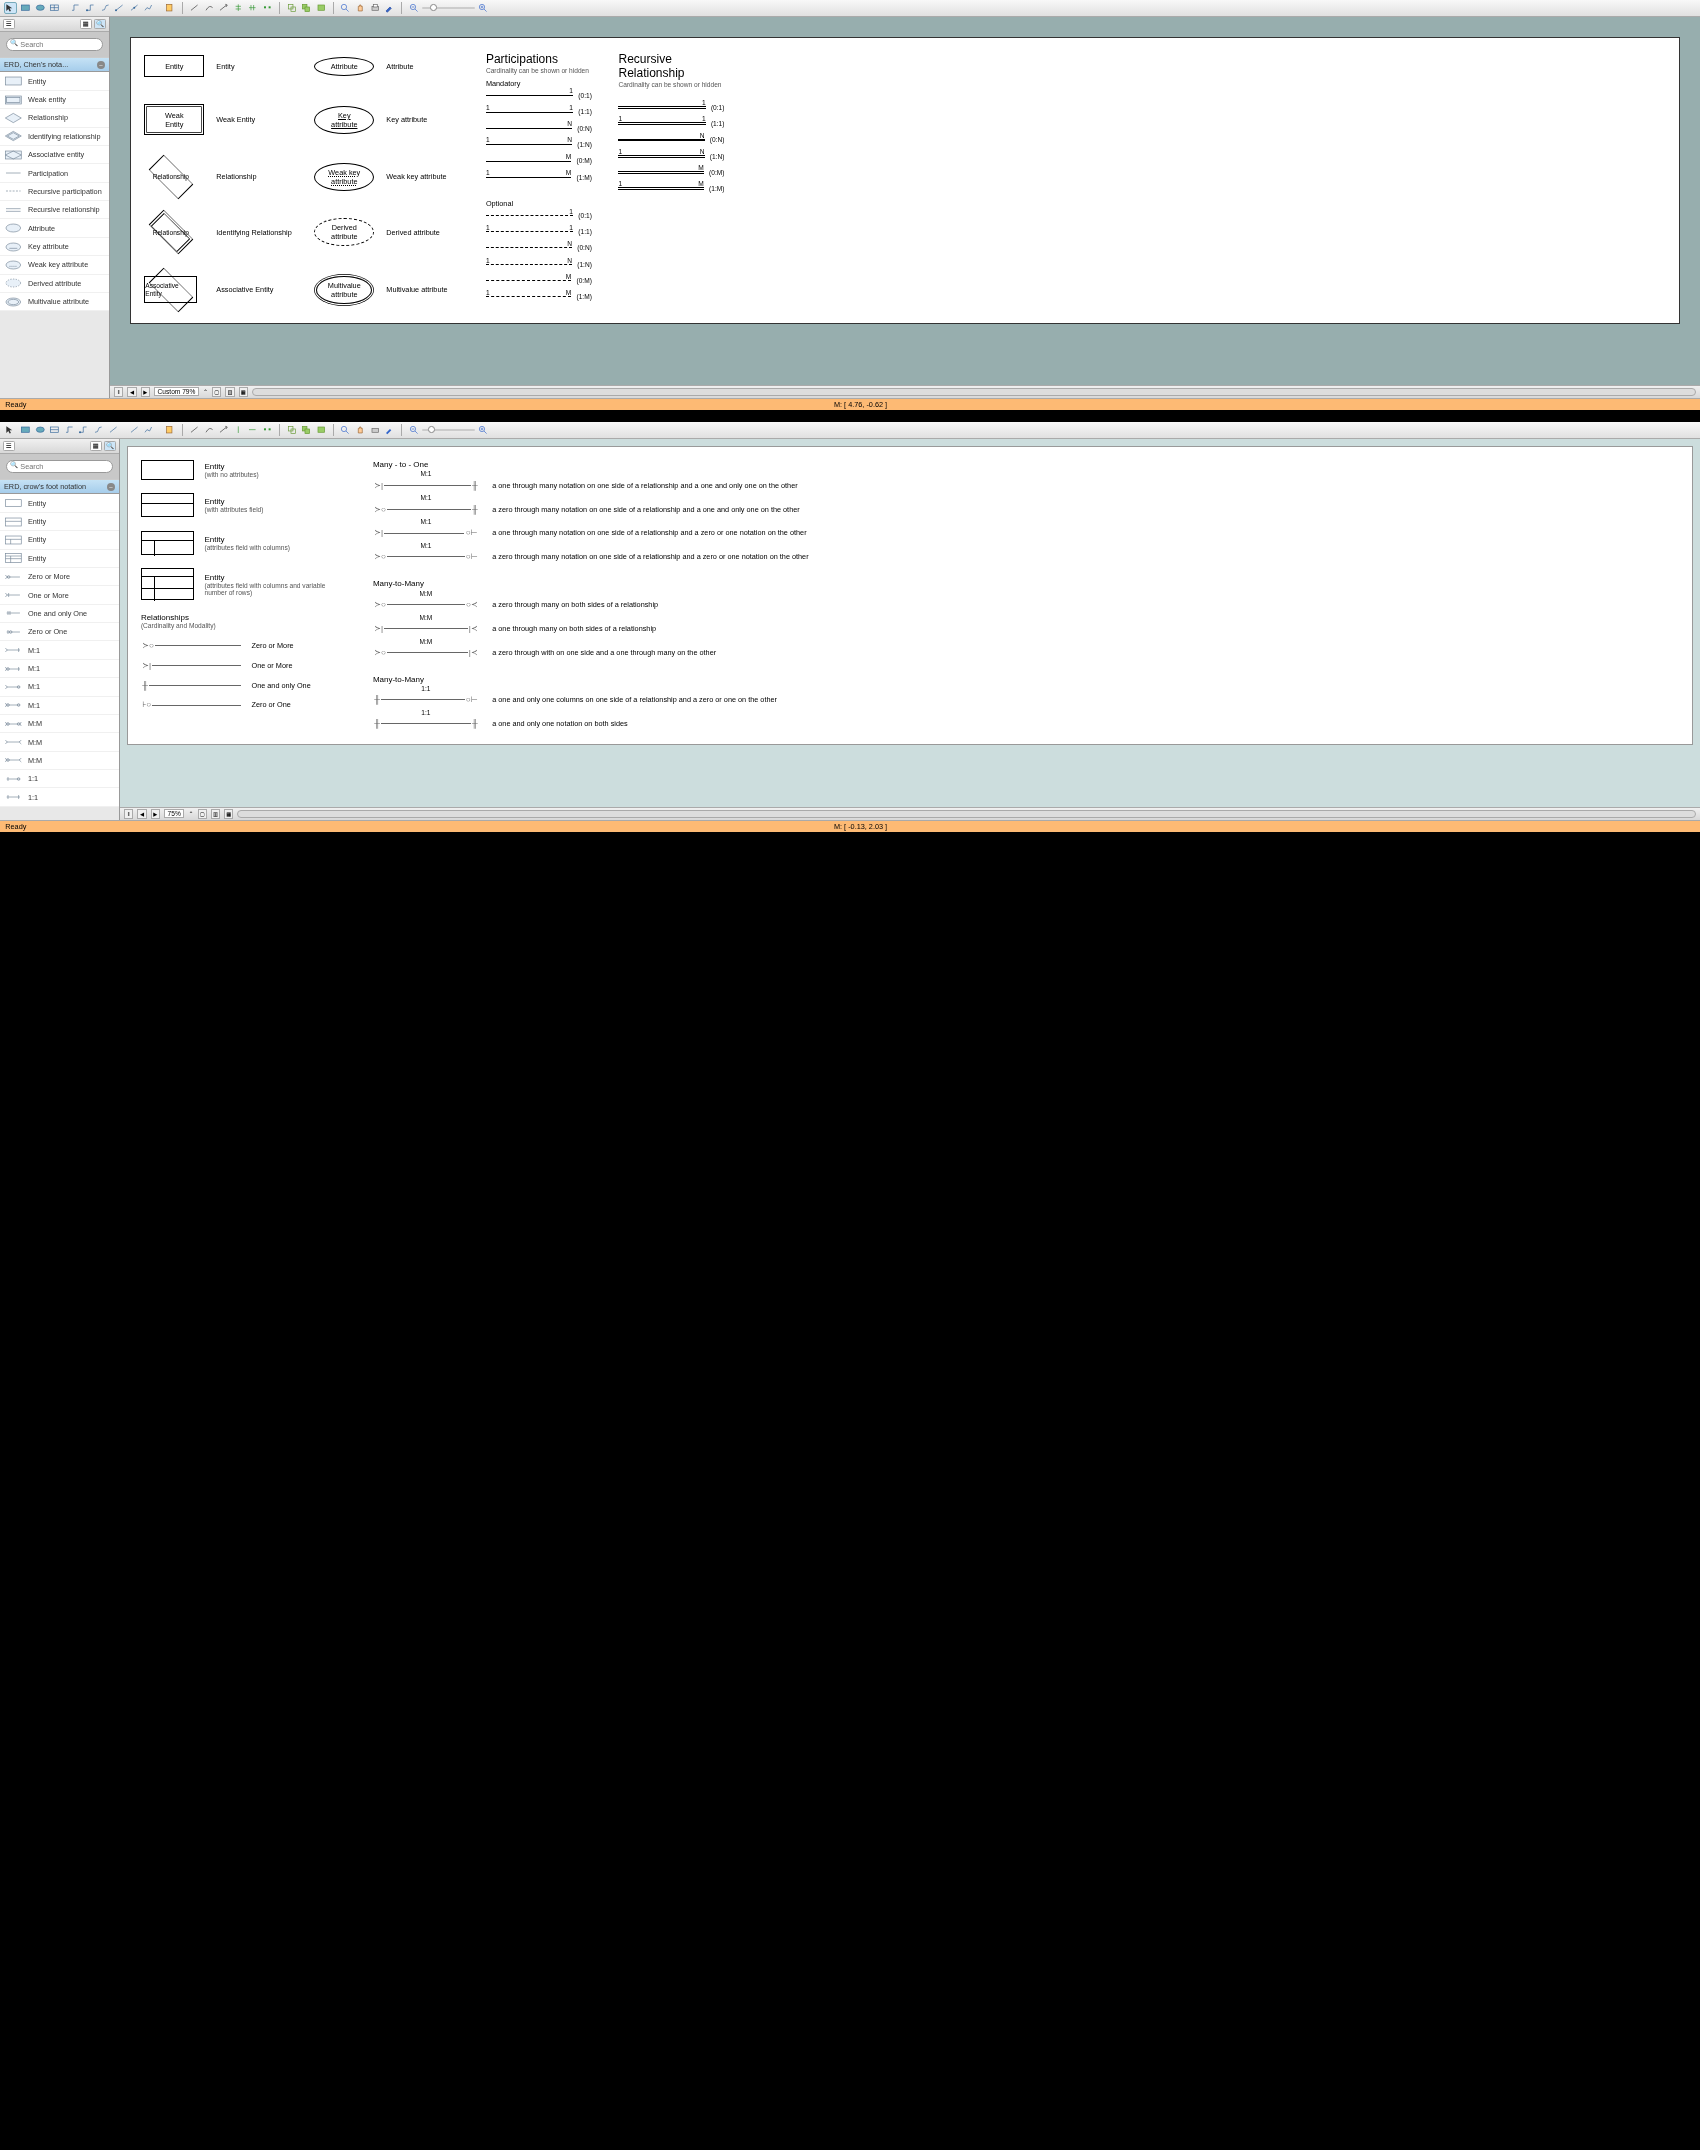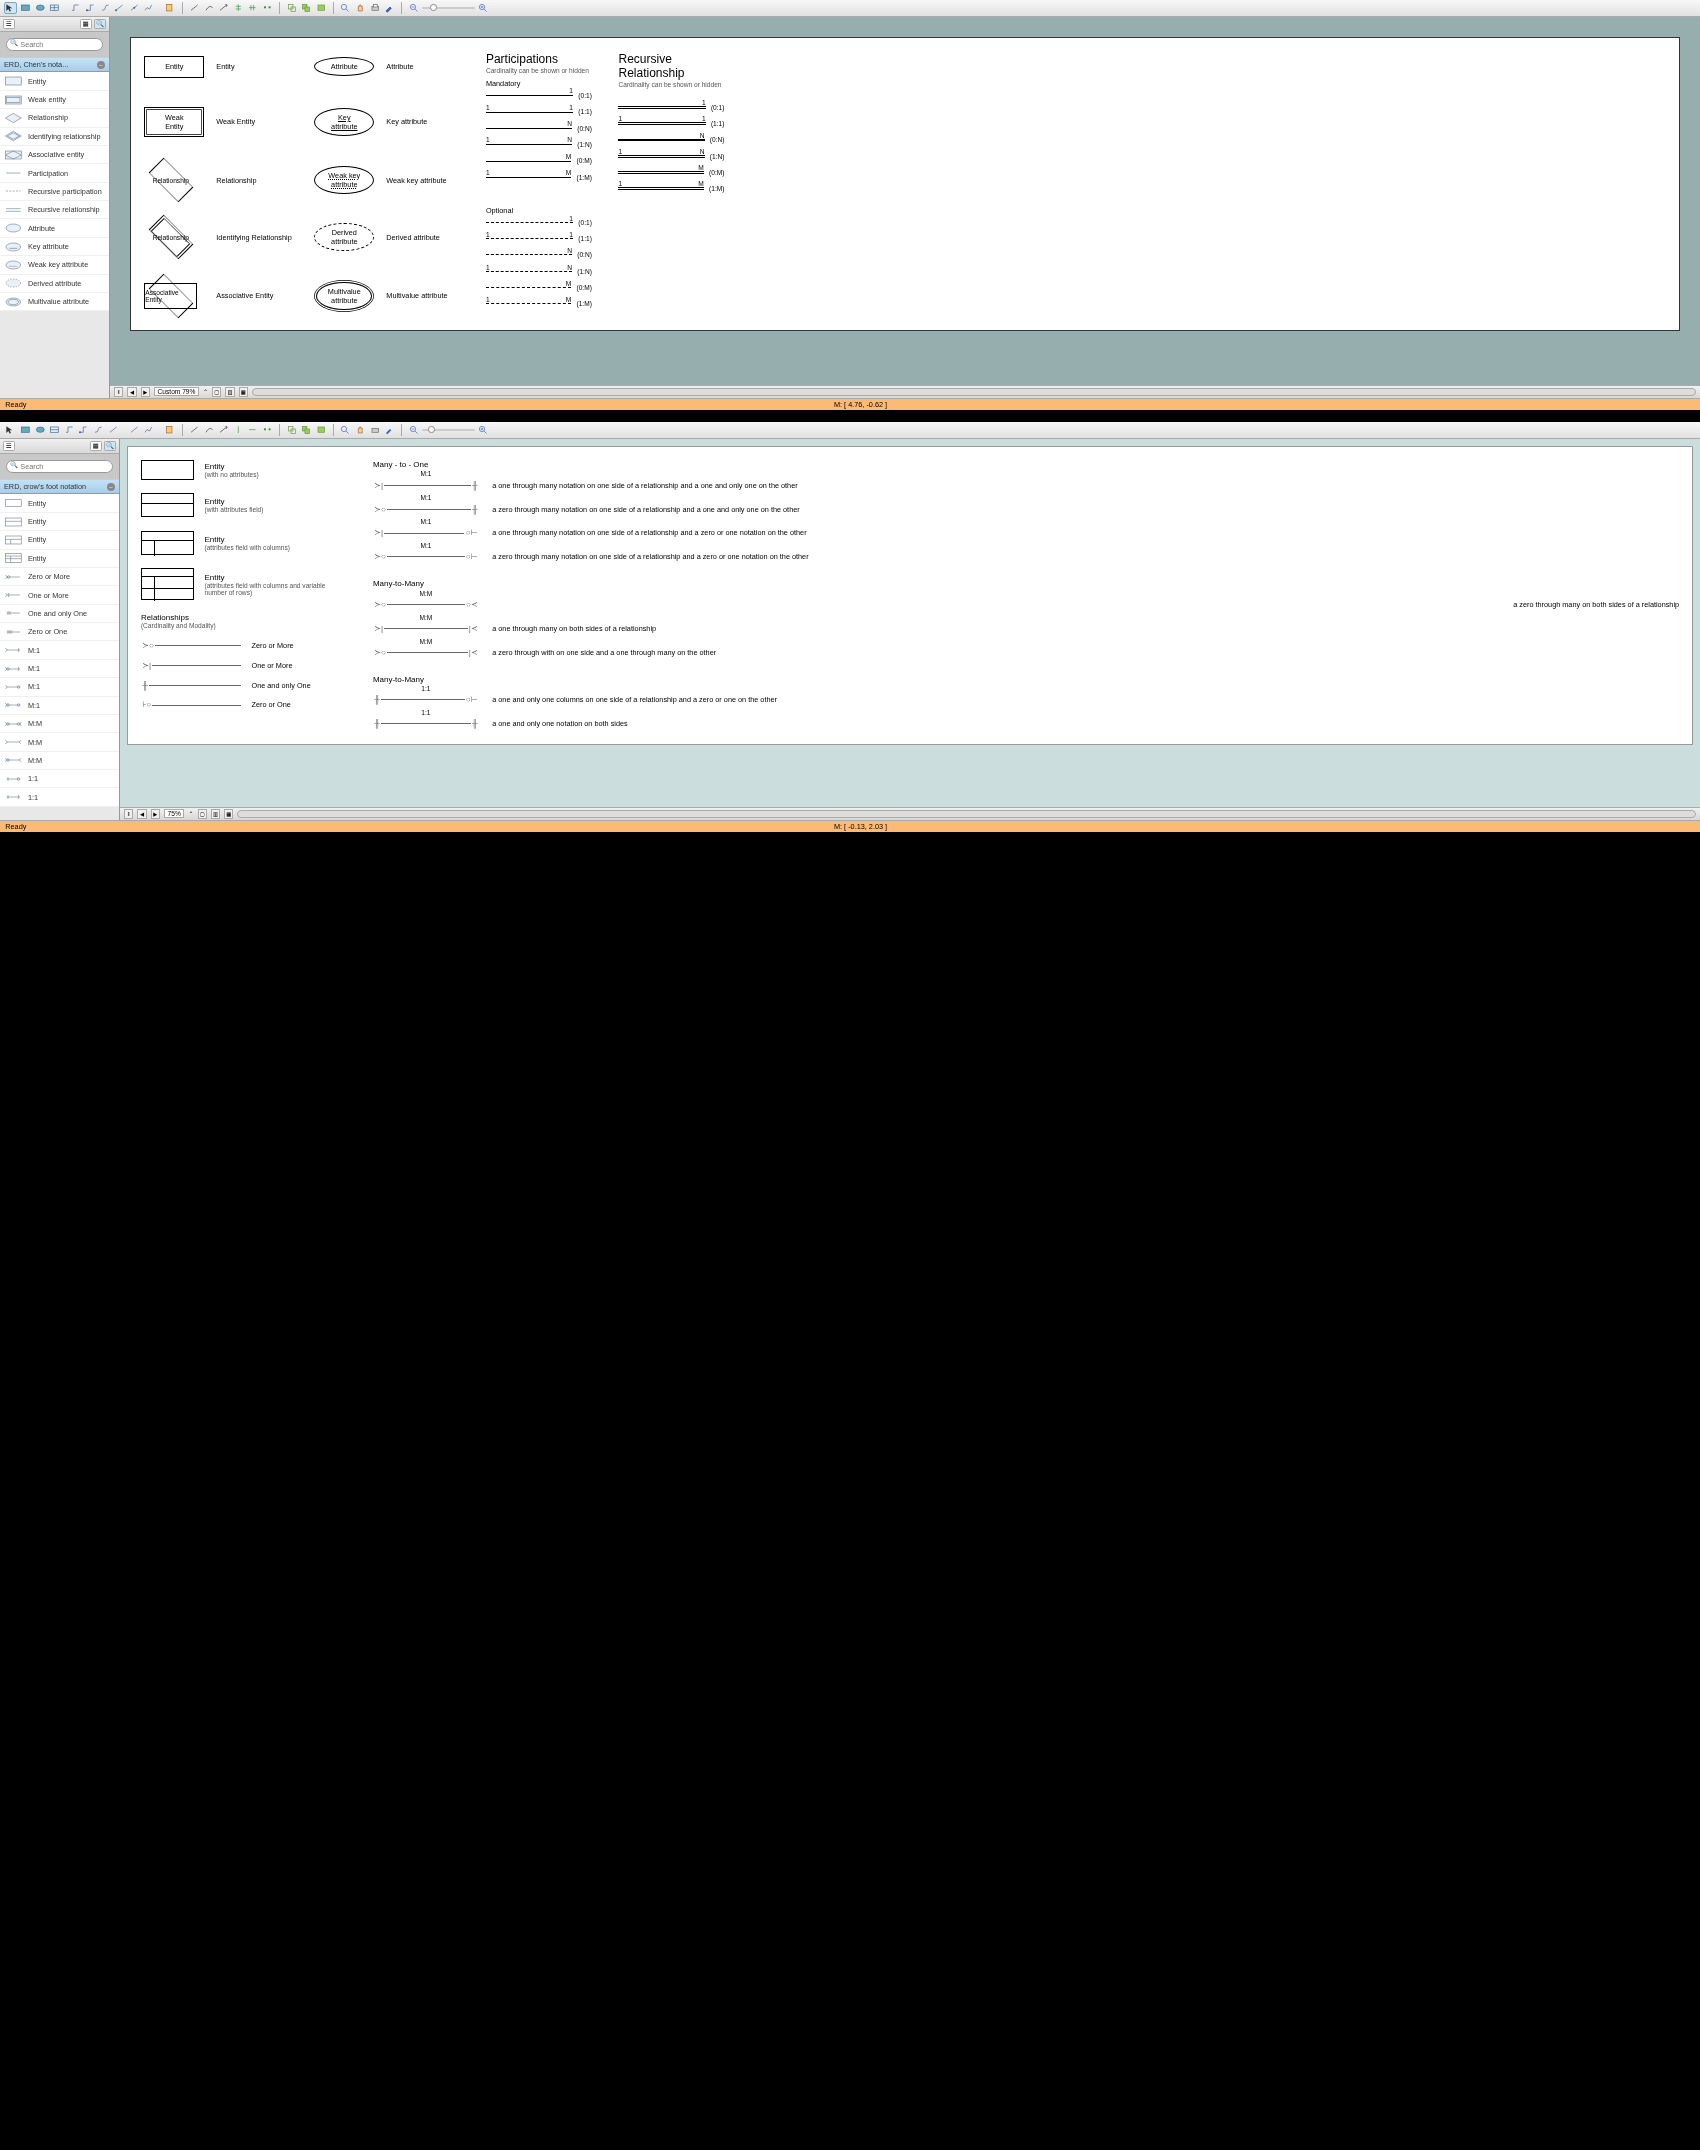--- a/index.html
+++ b/index.html
@@ -438,21 +438,21 @@
                     <span>(0:M)</span>
                   </div>
                   <div class="line-row" style="margin-bottom: 9.3px;">
                     <div class="line" style="width:66px;position:relative;">
                       <span class="line-label-l">1</span>
                       <span class="line-label-r">M</span>
                     </div>
                     <span>(1:M)</span>
                   </div>
                 </div>
-              <div style="margin:25px 0 4px;">Optional</div>
+              <div style="margin:18px 0 4px;">Optional</div>
               <div id="optional-rows">
                   <div class="line-row" style="margin-bottom: 9.3px;">
                     <div class="line dashed" style="width:66px;position:relative;">
                       <span class="line-label-l"></span>
                       <span class="line-label-r">1</span>
                     </div>
                     <span>(0:1)</span>
                   </div>
                   <div class="line-row" style="margin-bottom: 9.3px;">
                     <div class="line dashed" style="width:66px;position:relative;">
@@ -1032,21 +1032,21 @@
                 </div>
               <div style="font-size:8px; margin-bottom:9.3px;">Many-to-Many</div>
               <div id="mm-rows" style="display:grid; grid-template-columns:106px 1fr; gap:10.6px 13.3px; align-items:center; margin-bottom:16px;">
                   <div class="rel-line">
                     <span class="end-cap">≻○</span>
                     <div class="bar"></div>
                     <span class="lbl">M:M</span>
                     <div class="bar"></div>
                     <span class="end-cap">○≺</span>
                   </div>
-                  <div style="font-size: 7.3px; text-align: right;">a zero through many on both sides of a relationship</div>
+                  <div style="font-size: 7.3px;">a zero through many on both sides of a relationship</div>
                   <div class="rel-line">
                     <span class="end-cap">≻|</span>
                     <div class="bar"></div>
                     <span class="lbl">M:M</span>
                     <div class="bar"></div>
                     <span class="end-cap">|≺</span>
                   </div>
                   <div style="font-size: 7.3px;">a one through many on both sides of a relationship</div>
                   <div class="rel-line">
                     <span class="end-cap">≻○</span>

